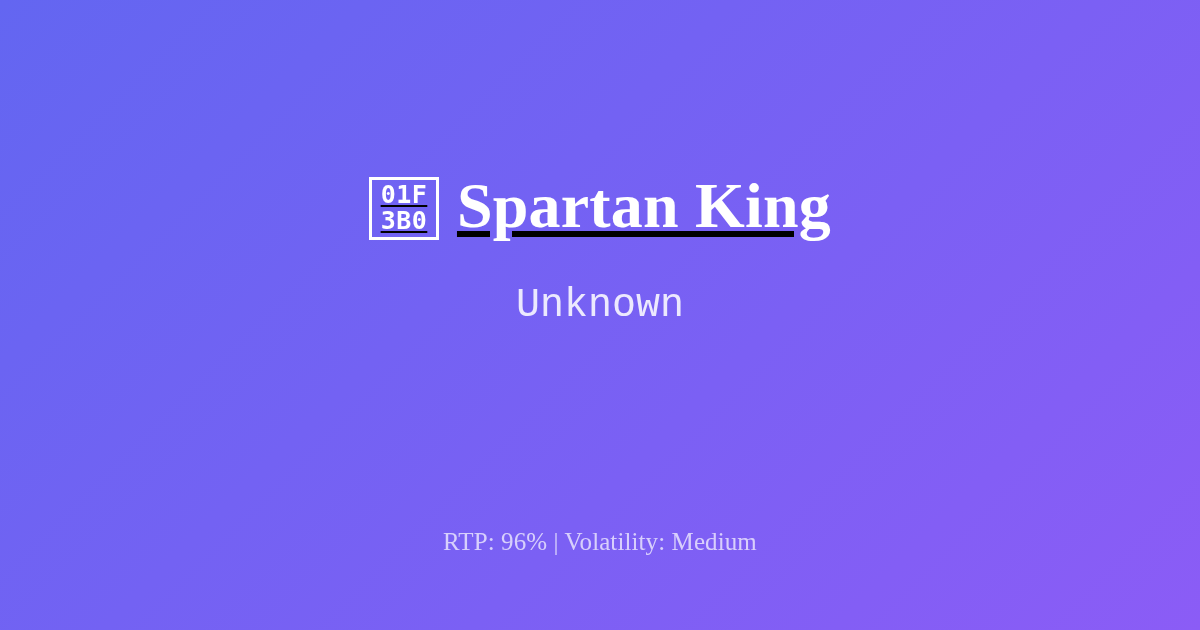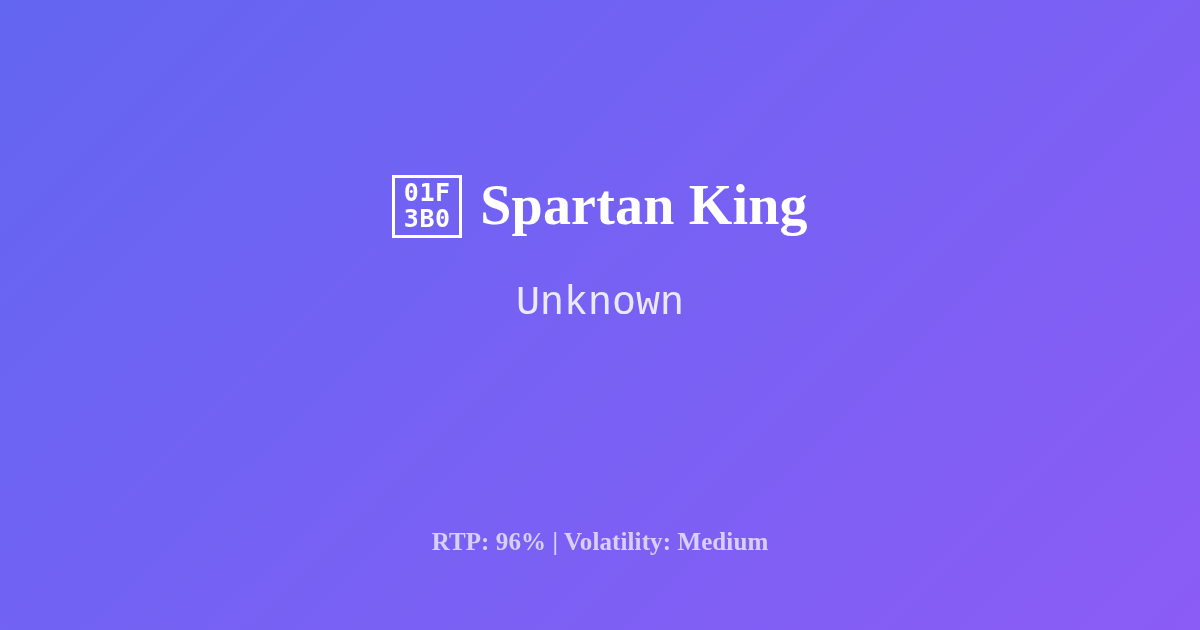--- a/index.html
+++ b/index.html
@@ -36,24 +36,25 @@
     display: flex;
     flex-direction: column;
     align-items: center;
     justify-content: center;
     padding: 0 60px;
     box-sizing: border-box;
   }
 
   .title-row {
     display: flex;
-    align-items: center;
+    align-items: flex-end;
     justify-content: center;
     gap: 18px;
     white-space: nowrap;
+    text-decoration: underline;
   }
 
   
   .tofu {
     display: inline-flex;
     flex-direction: column;
     align-items: center;
     justify-content: center;
     width: 70px;
     height: 63px;
@@ -67,21 +68,21 @@
     color: #ffffff;
     flex: 0 0 auto;
   }
 
   .tofu-row {
     display: block;
   }
 
   .game-title {
     margin: 0;
-    font-size: 56px;
+    font-size: 64px;
     font-weight: 700;
     line-height: 1.06;
     color: #ffffff;
     letter-spacing: 0.2px;
     text-align: center;
   }
 
   .provider {
     margin: 44px 0 0 0;
     font-size: 40px;
@@ -93,21 +94,21 @@
   }
 
   
   .stats {
     position: absolute;
     left: 0;
     right: 0;
     top: 527px;
     margin: 0;
     font-size: 25px;
-    font-weight: 700;
+    font-weight: 400;
     line-height: 1.2;
     color: rgba(255, 255, 255, 0.70);
     text-align: center;
     letter-spacing: 0.1px;
   }
 </style>
 </head>
 <body>
 
 <div id="og-card">

